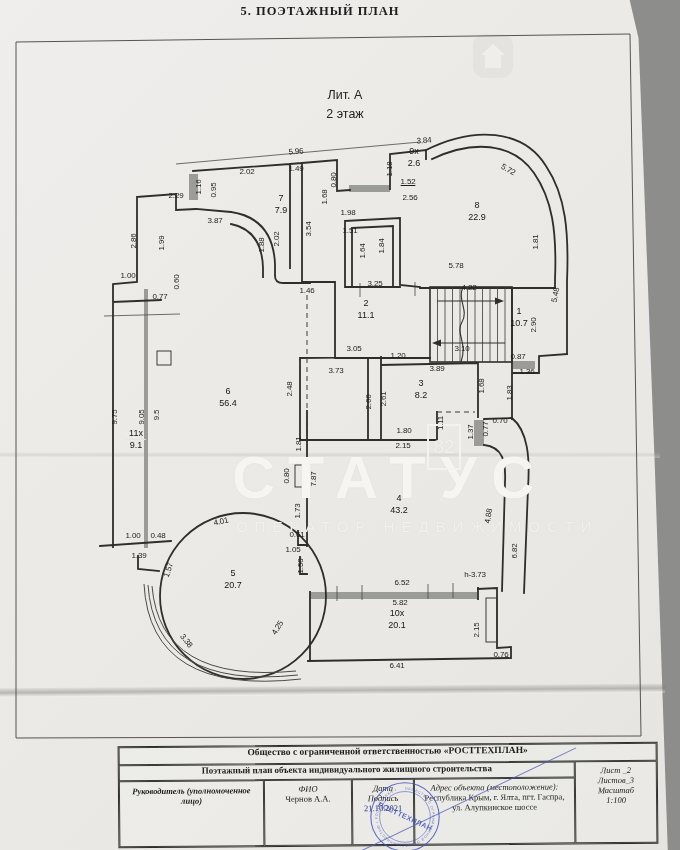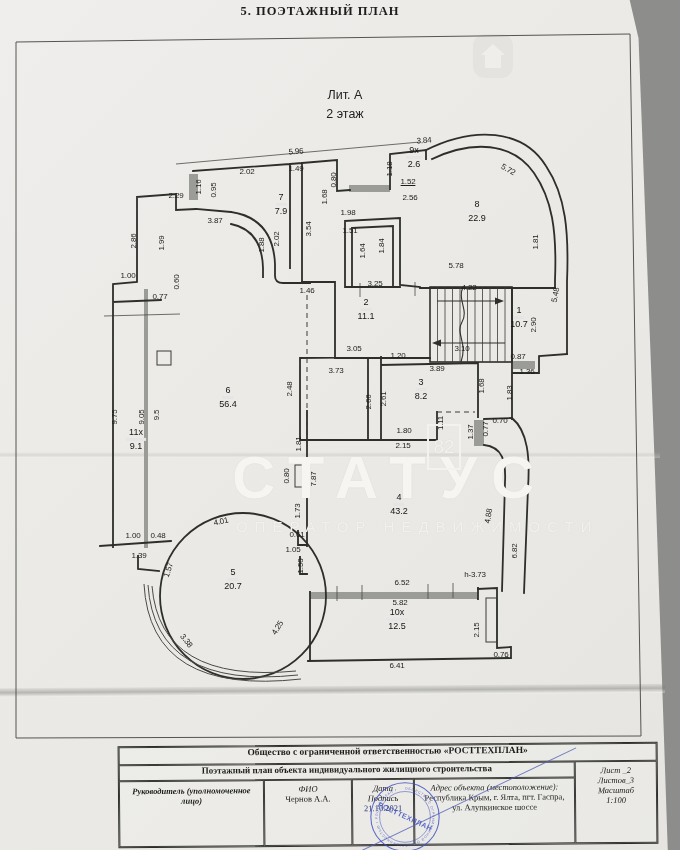--- a/index.html
+++ b/index.html
@@ -40,21 +40,21 @@
     border:2.5px solid #f3f2ef;color:#f3f2ef;font-size:19px;font-weight:normal;
     display:flex;align-items:center;justify-content:center;
     text-shadow:0 0 1px rgba(175,175,170,.4);}
   #plan-title{position:absolute;left:0;top:86px;width:690px;text-align:center;
     font-size:12.5px;color:#222;line-height:1.5;}
   
   .dim{position:absolute;font-size:8px;color:#1d1d1b;white-space:nowrap;
     letter-spacing:-0.2px;line-height:1;}
   .room{position:absolute;text-align:center;color:#151513;transform:translate(-50%,-50%);
     font-size:9px;line-height:1.15;}
-  .room .num{display:inline-block;border-bottom:3px solid #e5e5e5;padding:0 3px 0.5px 3px;}
+  .room .num{display:inline-block;border-bottom:1px solid #e5e5e5;padding:0 3px 0.5px 3px;}
   .room .area{display:block;}
   
   #footer-table{
     position:absolute;left:118px;top:744px;width:538px;height:100px;
     display:grid;
     grid-template-columns:145px 88px 62px 161px 82px;
     grid-template-rows:18px 16px 66px;
     border:1.2px solid #2c2c2a;background:rgba(240,239,236,.4);
     font-family:"Liberation Serif",serif;color:#1b1b19;
     transform:rotate(-0.5deg);
@@ -269,21 +269,21 @@
 <div id="rooms-layer">
     <div class="room" style="left: 519px; top: 317px;"><span class="num">1</span><span class="area">10.7</span></div>
     <div class="room" style="left: 366px; top: 309px;"><span class="num">2</span><span class="area">11.1</span></div>
     <div class="room" style="left: 421px; top: 389px;"><span class="num">3</span><span class="area">8.2</span></div>
     <div class="room" style="left: 399px; top: 504px;"><span class="num">4</span><span class="area">43.2</span></div>
     <div class="room" style="left: 233px; top: 579px;"><span class="num">5</span><span class="area">20.7</span></div>
     <div class="room" style="left: 228px; top: 397px;"><span class="num">6</span><span class="area">56.4</span></div>
     <div class="room" style="left: 281px; top: 204px;"><span class="num">7</span><span class="area">7.9</span></div>
     <div class="room" style="left: 477px; top: 211px;"><span class="num">8</span><span class="area">22.9</span></div>
     <div class="room" style="left: 414px; top: 157px;"><span class="num">9x</span><span class="area">2.6</span></div>
-    <div class="room" style="left: 397px; top: 619px;"><span class="num">10x</span><span class="area">12.5</span></div>
+    <div class="room" style="left: 397px; top: 619px;"><span class="num">10x</span><span class="area">20.1</span></div>
     <div class="room" style="left: 136px; top: 391px; margin-top: 48px;"><span class="num">11x</span><span class="area">9.1</span></div>
   </div>
 
 <div id="footer-table">
   <div class="cell company">Общество с ограниченной ответственностью «РОСТТЕХПЛАН»</div>
   <div class="cell doctitle">Поэтажный план объекта индивидуального жилищного строительства</div>
   <div class="cell sheetinfo">
     <span>Лист _2</span>
     <span>Листов_3</span>
     <span>Масштаб</span>

